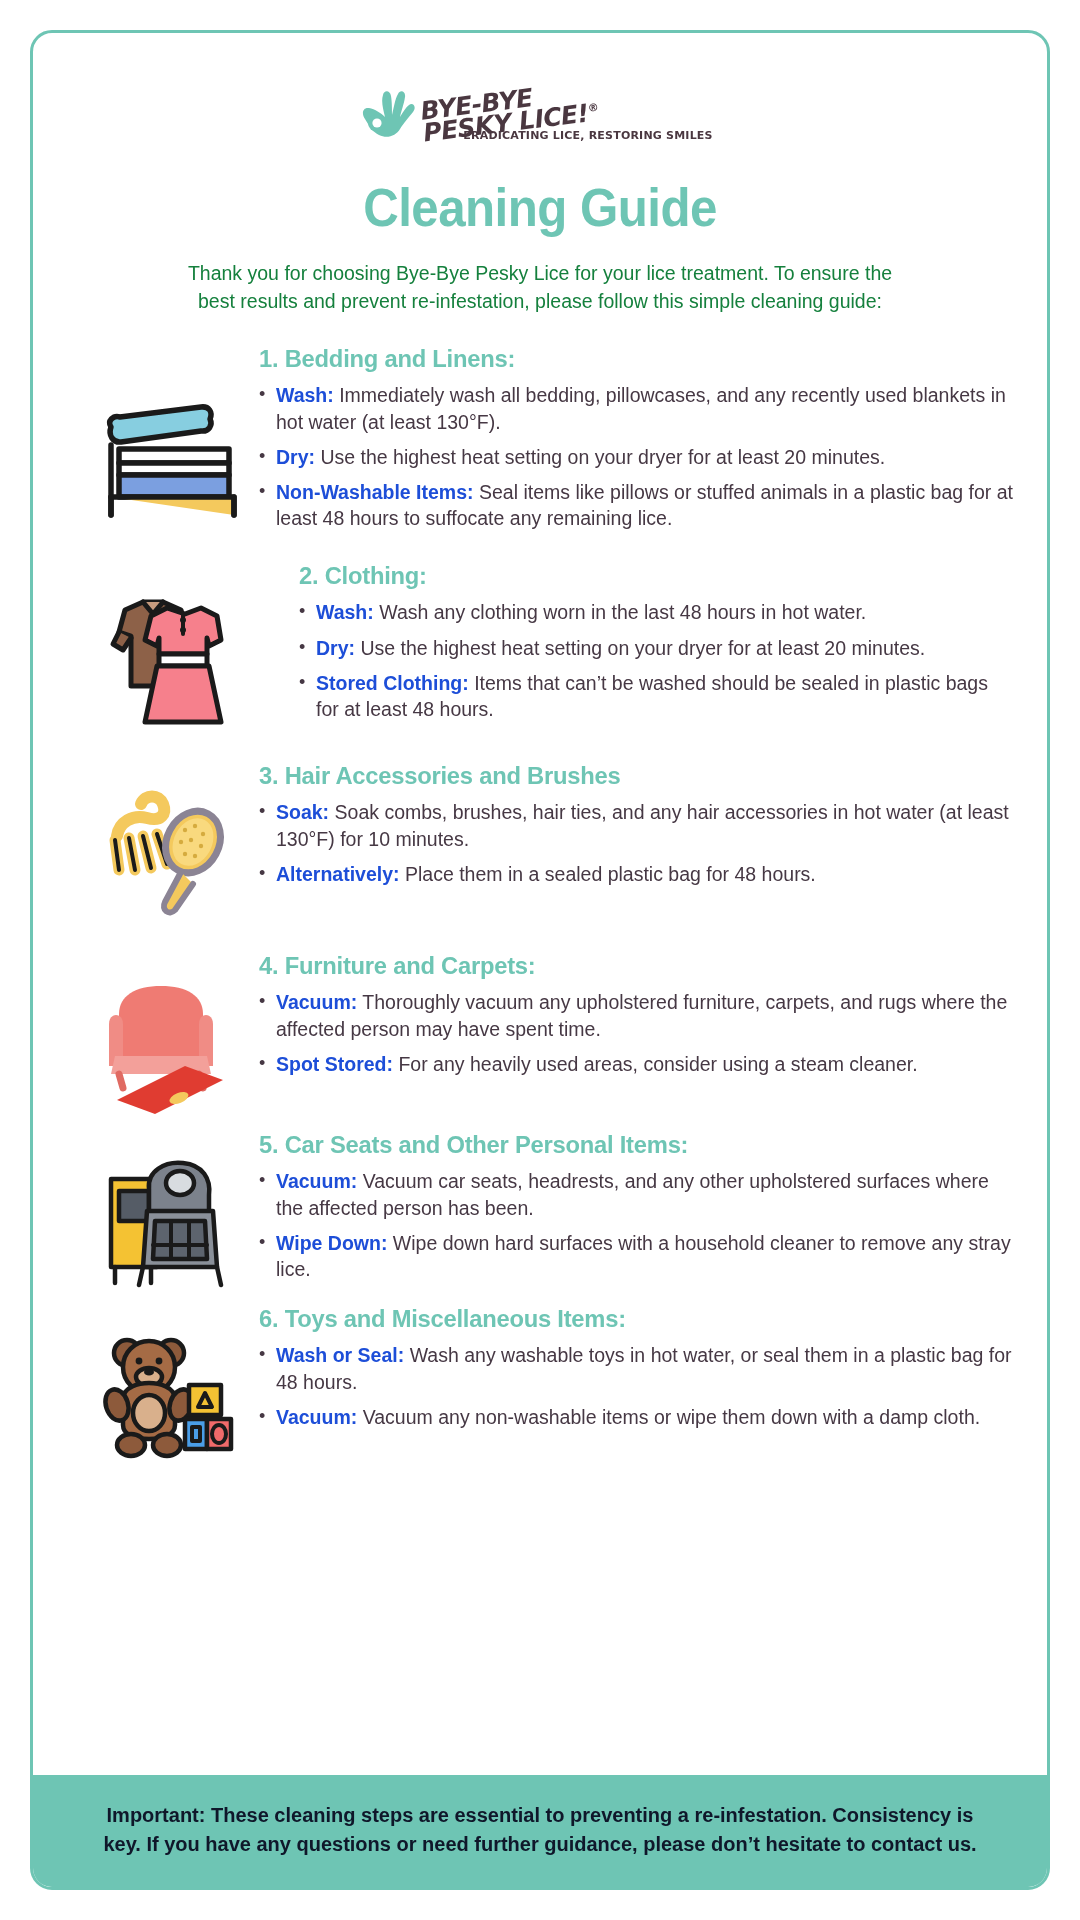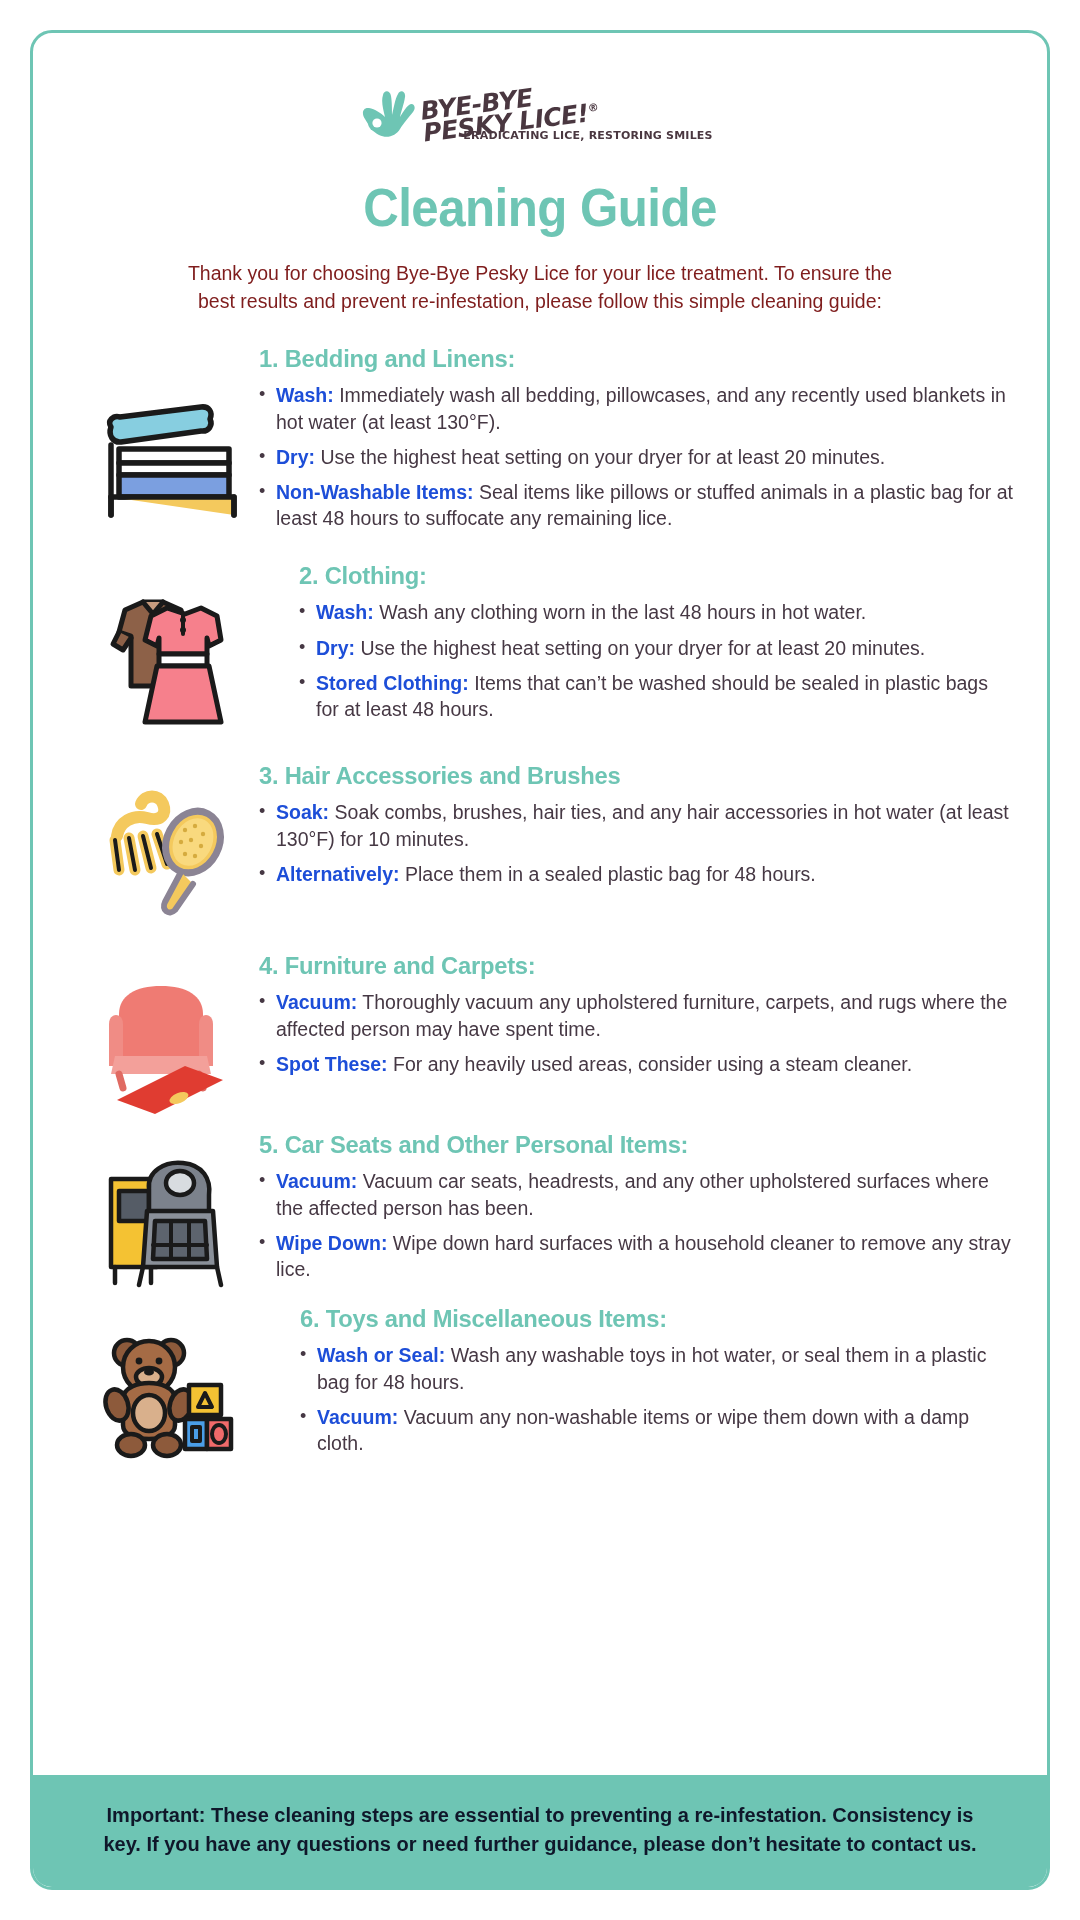--- a/index.html
+++ b/index.html
@@ -84,21 +84,21 @@
     font-weight: bold;
     font-size: 53px;
     letter-spacing: -0.6px;
     margin-top: 32px;
     transform: scaleX(0.93);
   }
 
   
   .intro {
     text-align: center;
-    color: #7f1d1d;
+    color: #15803d;
     font-size: 19.5px;
     line-height: 1.42;
     margin: 22px auto 0;
     max-width: 760px;
     padding: 0 10px;
   }
 
   
   .sections {
     margin-top: 30px;
@@ -145,21 +145,21 @@
   }
   .bullet .txt { flex: 1; }
   .bullet b { font-weight: bold; color: #1d4ed8; }
 
   
   .section.s1 { margin-bottom: 22px; justify-content: flex-end; }
   .section.s2 { margin-bottom: 22px; gap: 40px; }
   .section.s3 { margin-bottom: 22px; justify-content: center; }
   .section.s4 { margin-bottom: 6px; }
   .section.s5 { margin-bottom: 6px; }
-  .section.s6 { margin-bottom: 0px; gap: 41px; }
+  .section.s6 { margin-bottom: 0px; }
 
   
   .footer {
     background: #6ec5b4;
     color: #0f172a;
     text-align: center;
     font-weight: bold;
     font-size: 20px;
     line-height: 1.45;
     padding: 26px 70px 28px;
@@ -313,21 +313,21 @@
           </svg>
         </div>
         <div class="sec-body">
           <div class="sec-head">4. Furniture and Carpets:</div>
           <div class="bullet">
               <span class="dot">•</span>
               <span class="txt"><b>Vacuum:</b><span> Thoroughly vacuum any upholstered furniture, carpets, and rugs where the affected person may have spent time.</span></span>
             </div>
           <div class="bullet">
               <span class="dot">•</span>
-              <span class="txt"><b>Spot These:</b><span> For any heavily used areas, consider using a steam cleaner.</span></span>
+              <span class="txt"><b>Spot Stored:</b><span> For any heavily used areas, consider using a steam cleaner.</span></span>
             </div>
         </div>
       </div>
 
       <div class="section s5">
         <div class="sec-icon">
           <svg width="150" height="150" viewBox="0 0 150 150">
             <g stroke="#1a1a1a" stroke-width="4.5" stroke-linejoin="round" stroke-linecap="round">
               <path d="M22 30 L68 30 L68 118 L22 118 Z" fill="#f4c233"></path>
               <path d="M30 42 L60 42 L60 72 L30 72 Z" fill="#555c66"></path>

